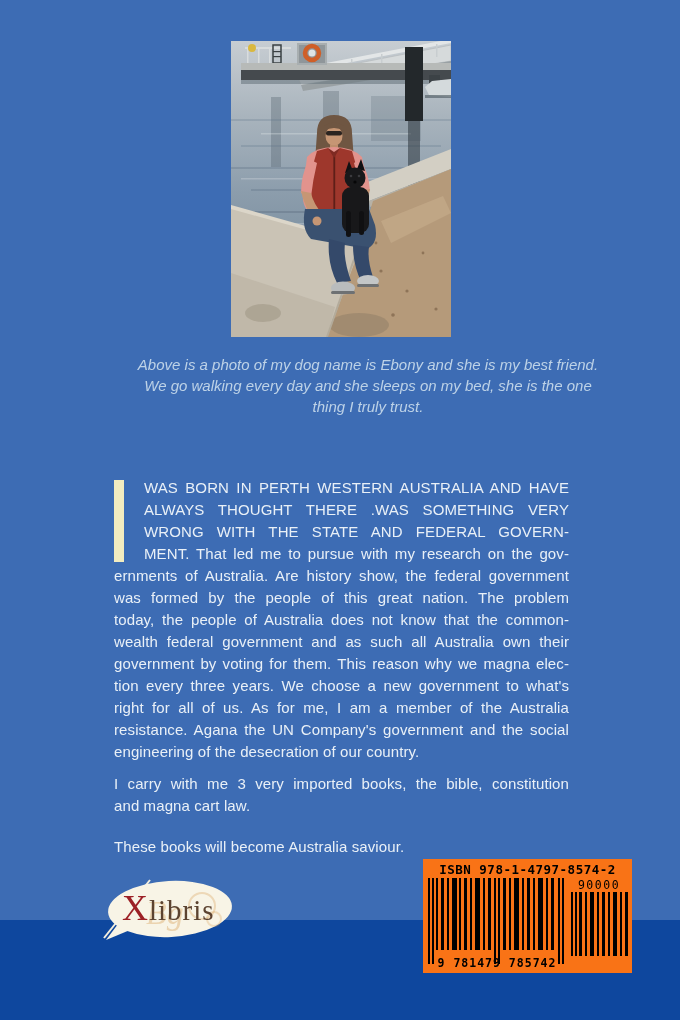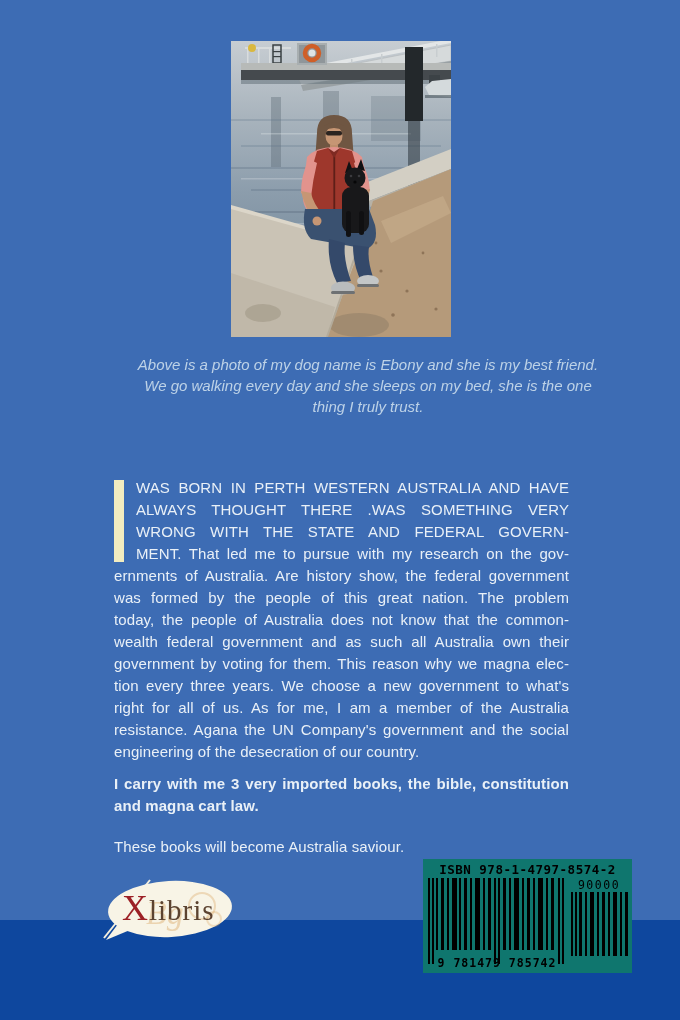--- a/index.html
+++ b/index.html
@@ -18,35 +18,35 @@
   .caption { position:absolute; left:0; top:354px; width:680px; text-align:center;
              font-style:italic; color:#bdd2e7; font-size:15px; line-height:21px;padding-left:28px; }
 
   
   .bodytext { position:absolute; left:114px; top:477px; width:455px;
               color:#e9f0f7; font-size:15px; line-height:22px; letter-spacing:.1px; }
   .p1 { position:relative; }
   .dropcap-bar { position:absolute; left:0; top:3px; width:10px; height:82px;
                  background:#f2ecc0; font-size:0; color:transparent; overflow:hidden; }
   .ln { text-align:justify; text-align-last:justify; }
-  .ln.indent { padding-left:22px; }
+  .ln.indent { padding-left:30px; }
   .ln.last { text-align-last:left; }
-  .p2 { margin-top:10px;font-weight:bold; }
+  .p2 { margin-top:10px; }
   .p3 { margin-top:19px; }
 
   
   .logo { position:absolute; left:102px; top:878px; width:132px; height:66px; }
   .logo svg { display:block; width:100%; height:100%; overflow:visible; }
   .logo-text { position:absolute; left:20px; top:8px; width:110px;
                font-family:"Liberation Serif", serif; line-height:44px; letter-spacing:1px; }
   .logo-text .x { color:#9c2026; font-size:36px; }
   .logo-text .rest { color:#5c4330; font-size:29px; }
 
   
-  .barcode-box { position:absolute; left:423px; top:859px; width:209px; height:114px; background:#0f766e; }
+  .barcode-box { position:absolute; left:423px; top:859px; width:209px; height:114px; background:#f97316; }
   .isbn-label { position:absolute; top:3px; left:0; width:100%; text-align:center; color:#000;
                 font-family:"DejaVu Sans Mono", monospace; font-weight:bold; font-size:12.5px; letter-spacing:.5px; }
   .main-bars { position:absolute; left:5px; top:19px; }
   .ean-text { position:absolute; left:0; top:97px; width:148px; text-align:center; color:#000;
               font-family:"DejaVu Sans Mono", monospace; font-weight:bold; font-size:11.5px; letter-spacing:1px; }
   .price-code { position:absolute; left:146px; top:19px; width:60px; text-align:center; color:#000;
                 font-family:"DejaVu Sans Mono", monospace; font-weight:normal; font-size:11.5px; letter-spacing:1.5px; }
   .addon-bars { position:absolute; left:148px; top:33px; }
 </style>
 </head>

